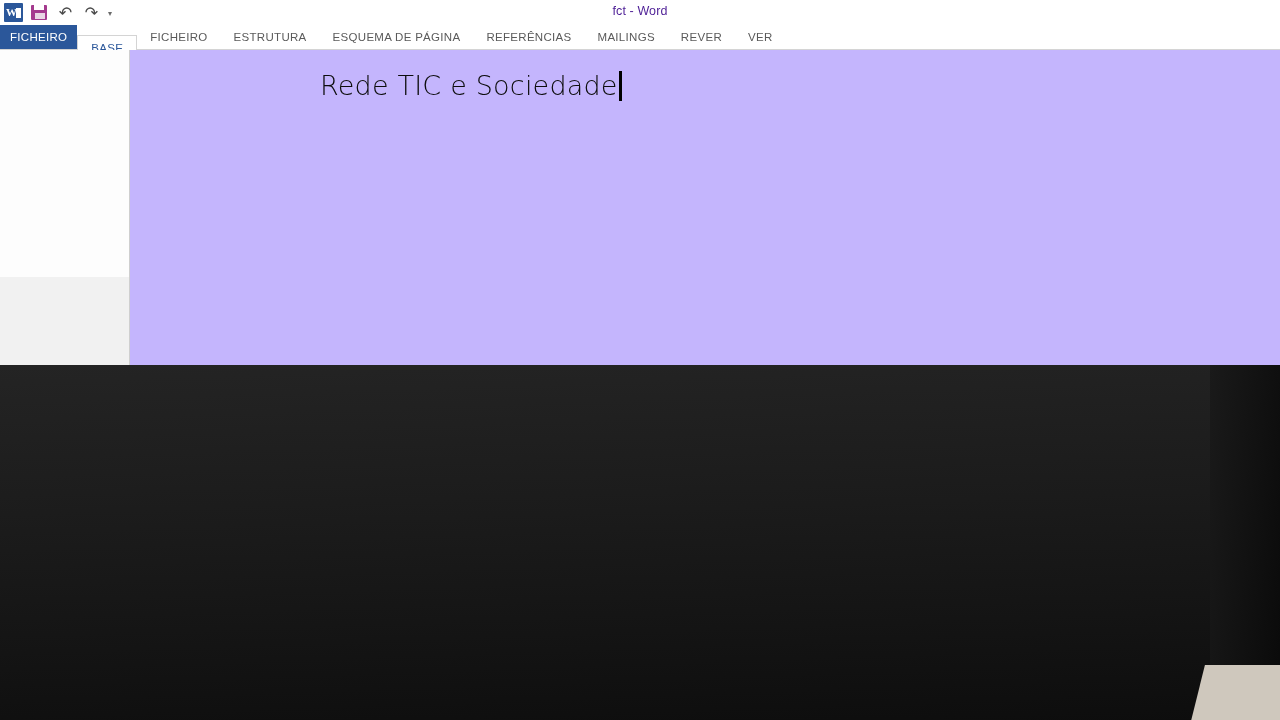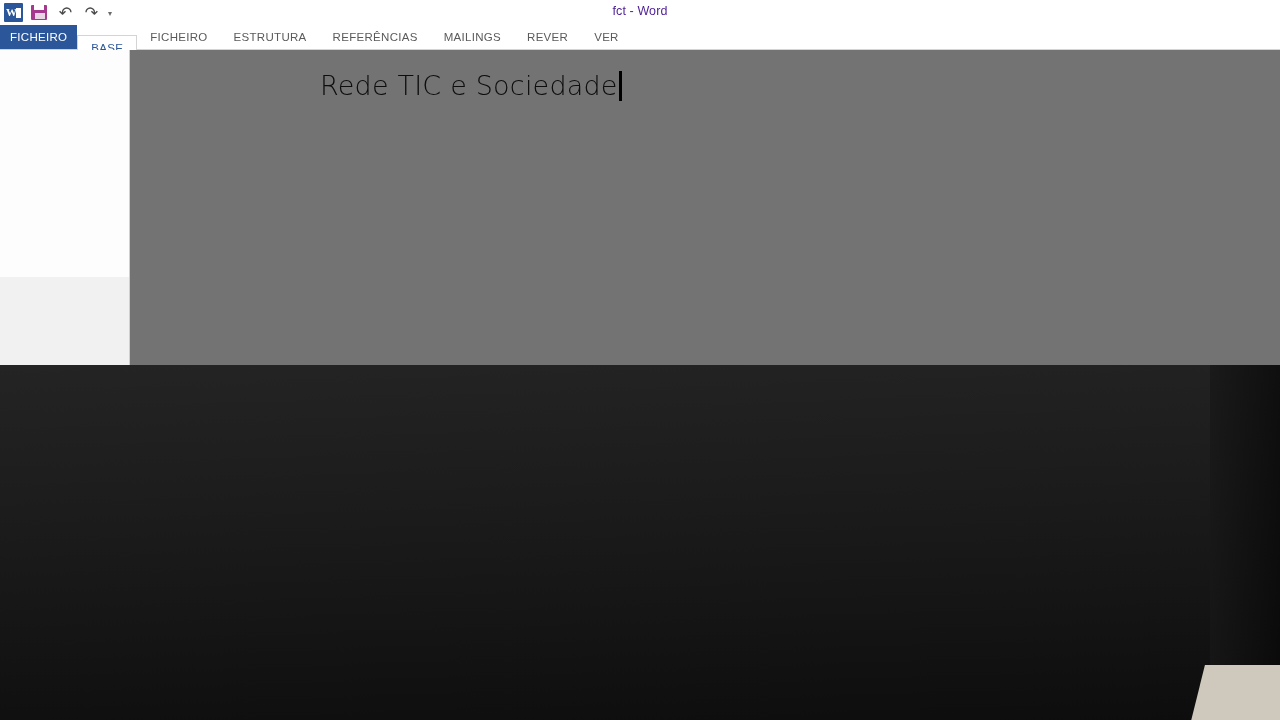--- a/index.html
+++ b/index.html
@@ -91,21 +91,21 @@
   .left-pane-grey{
     position:absolute; left:0; top:227px; width:129px; height:88px;
     background:#f1f1f1;
   }
   .pane-divider{
     position:absolute; left:129px; top:0; width:1px; height:315px;
     background:#cfcfcf;
   }
   .page{
     position:absolute; left:130px; top:0; right:0; height:315px;
-    background:#737373;
+    background:#c4b5fd;
   }
   .doc-text{
     position:absolute; left:190px; top:20px;
     font-size:27px; color:#0d0d0d; letter-spacing:0.2px;
     font-family:"DejaVu Sans", sans-serif; font-weight:350;
     white-space:nowrap;
   }
   .caret{
     display:inline-block; width:3px; height:30px; background:#000;
     vertical-align:-6px; margin-left:1px;
@@ -151,20 +151,21 @@
         <span class="qat-ico ico-dd">▾</span>
       </div>
       <div class="doc-title">fct - Word</div>
     </div>
 
     <div class="ribbon-tabs">
       <div class="tab file">FICHEIRO</div>
       <div class="tab active">BASE</div>
       <div class="tab">FICHEIRO</div>
       <div class="tab">ESTRUTURA</div>
+      <div class="tab">ESQUEMA DE PÁGINA</div>
       <div class="tab">REFERÊNCIAS</div>
       <div class="tab">MAILINGS</div>
       <div class="tab">REVER</div>
       <div class="tab">VER</div>
     </div>
 
     <div class="doc-area">
       <div class="left-pane">
         <div class="left-pane-grey"></div>
       </div>

